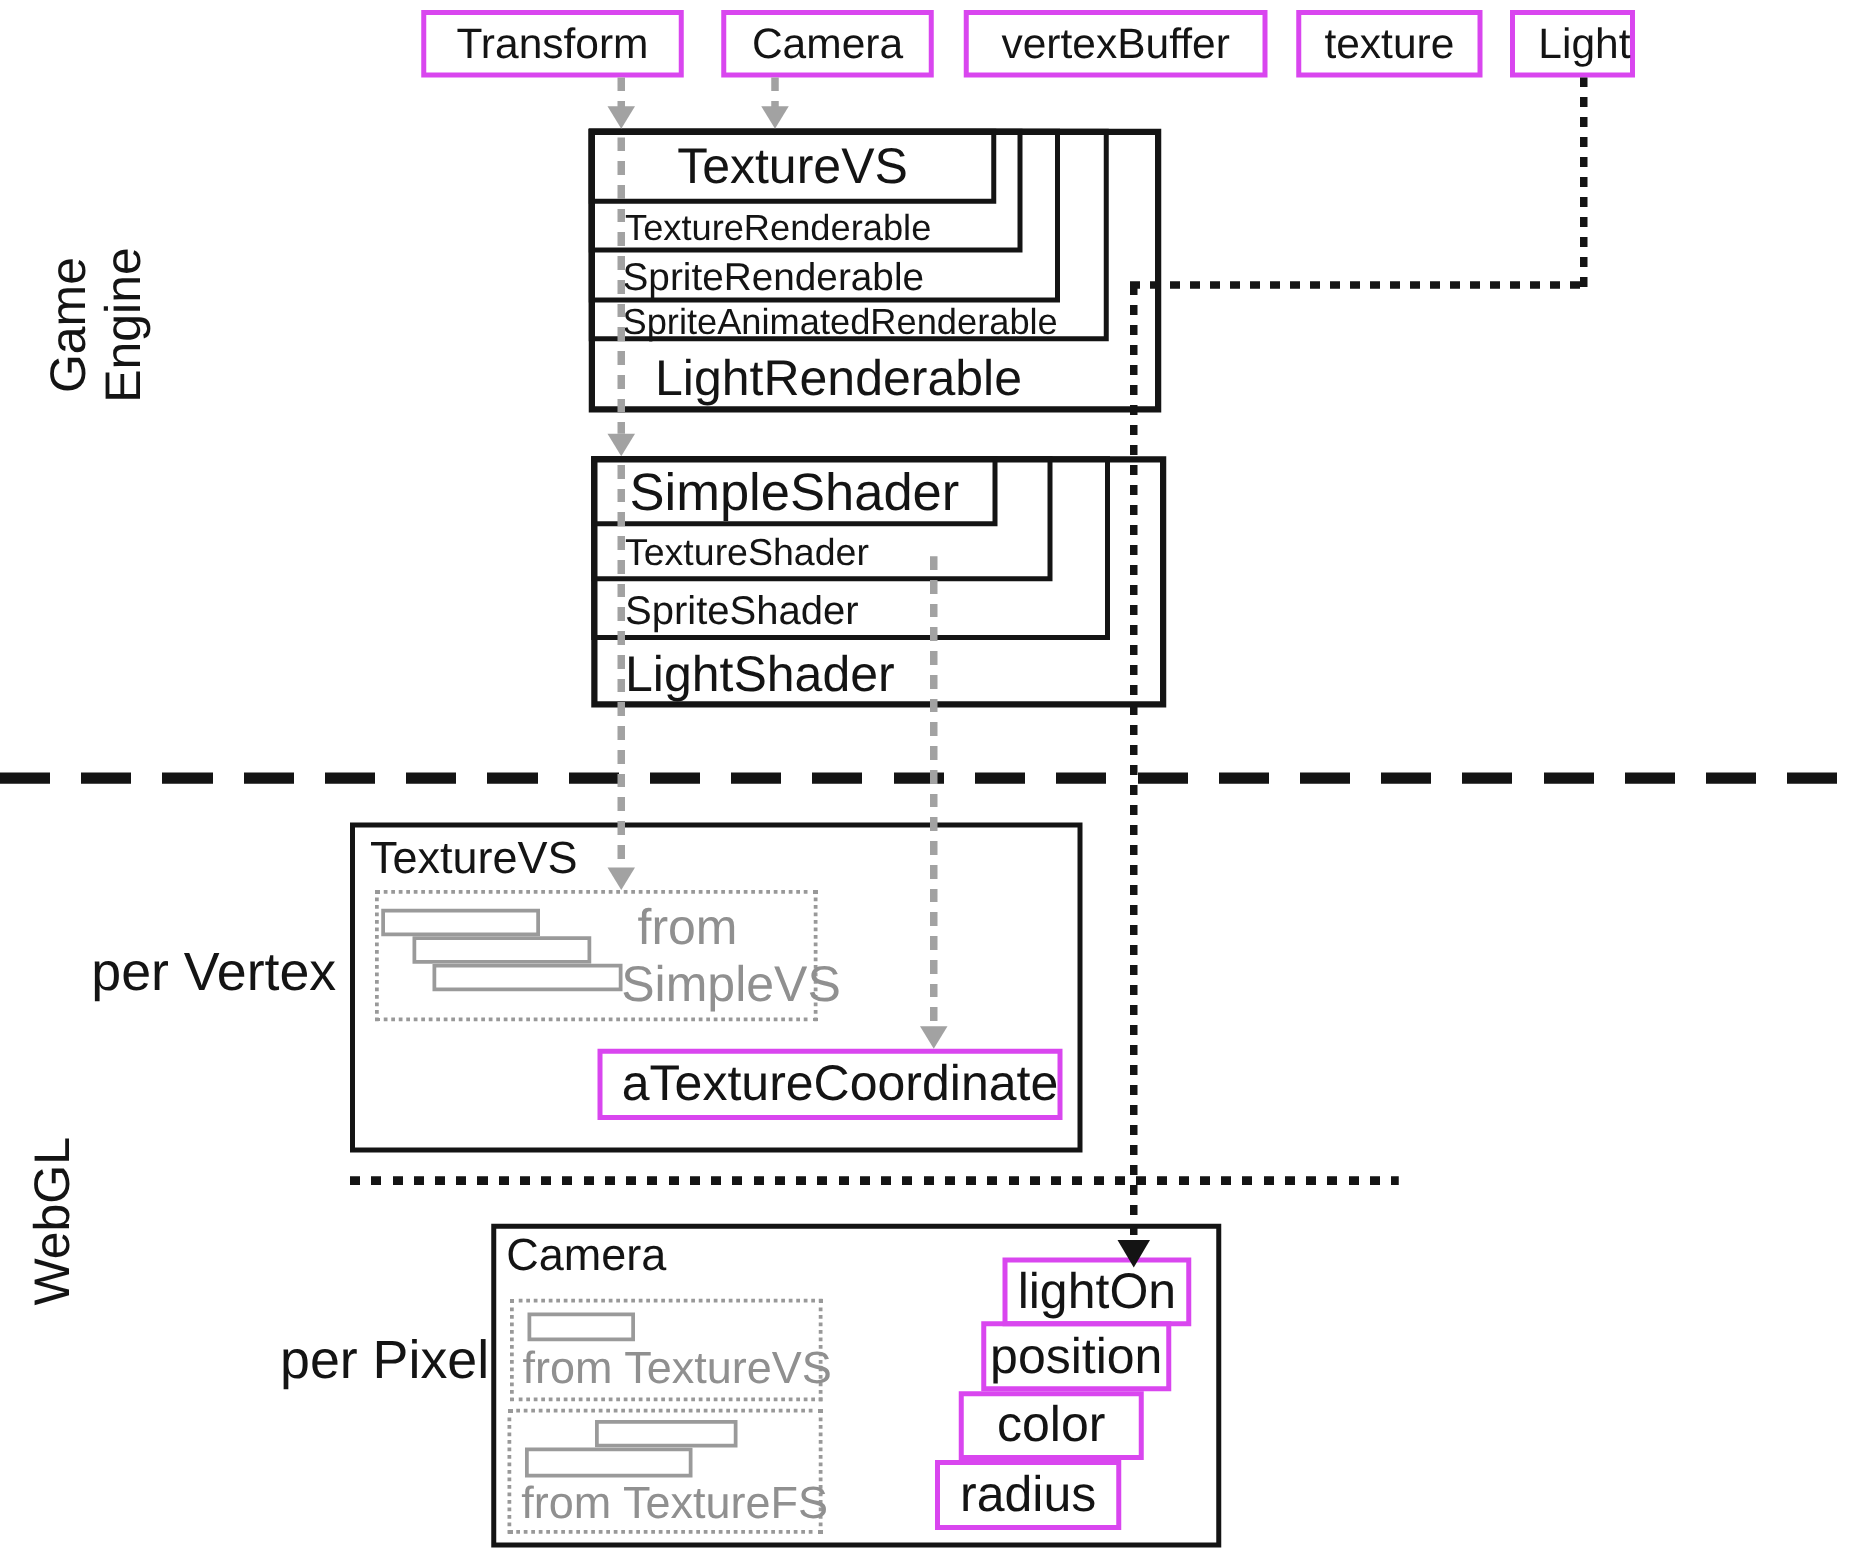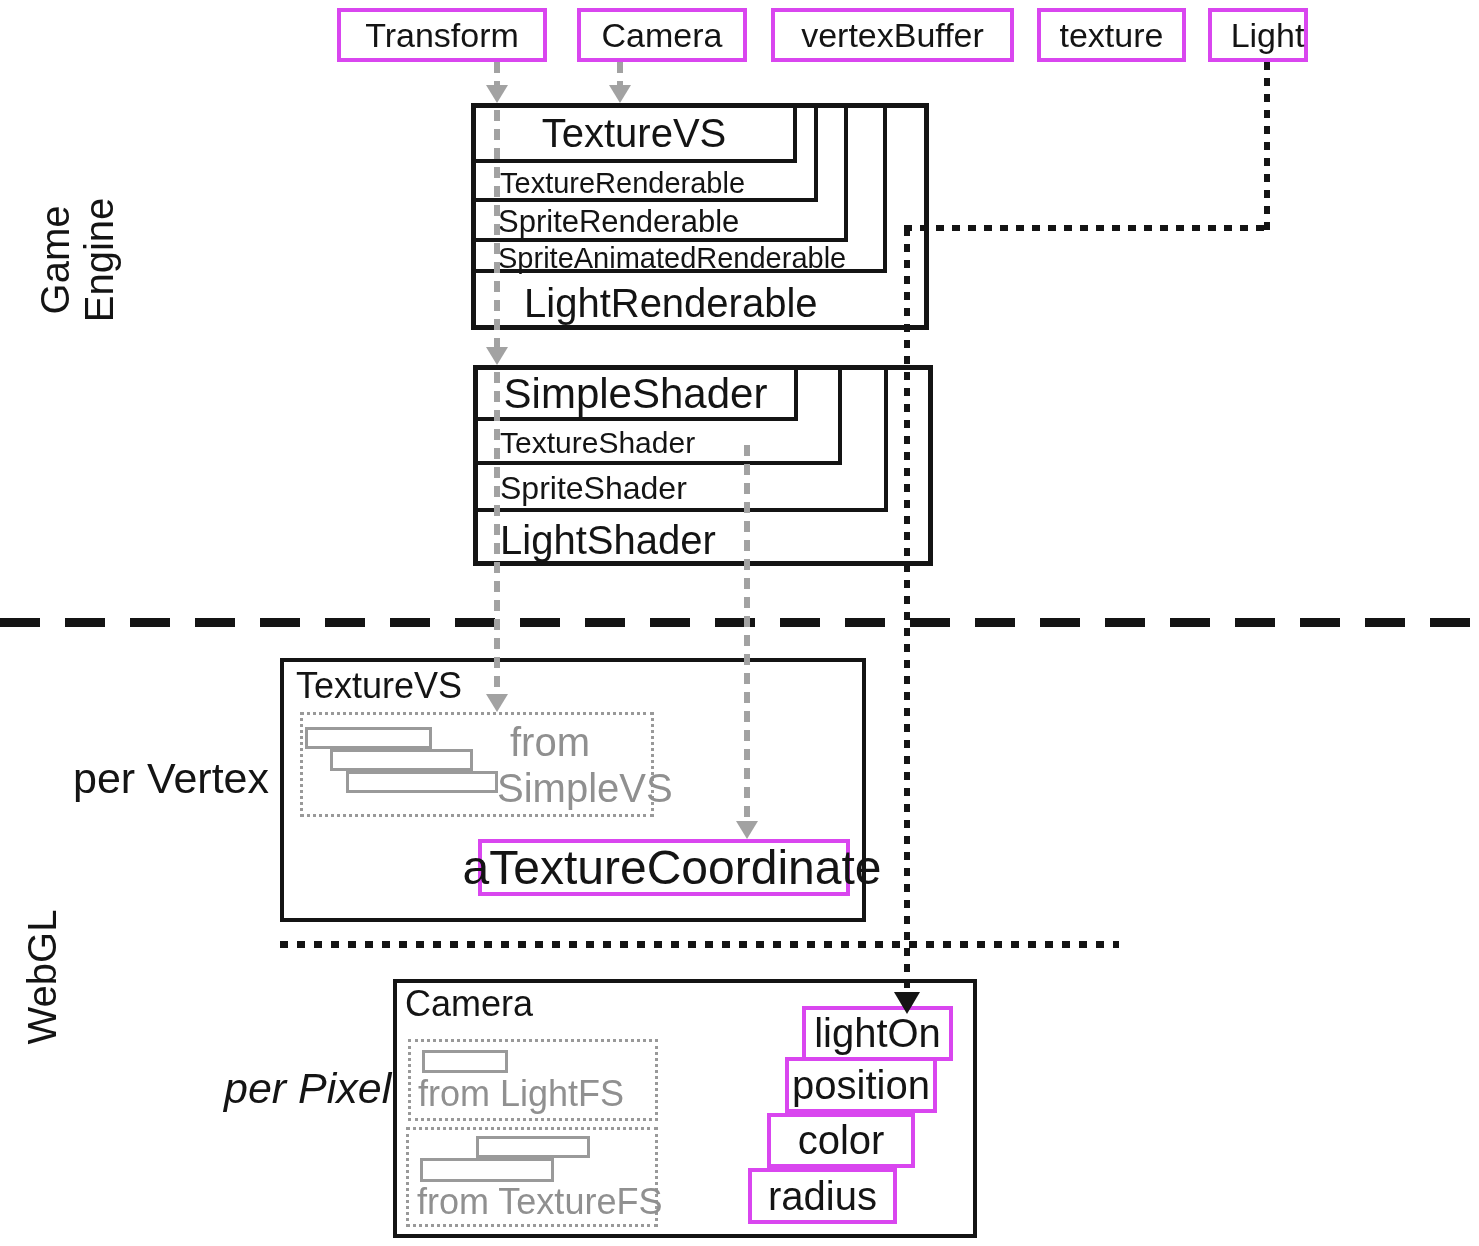--- a/index.html
+++ b/index.html
@@ -74,32 +74,32 @@
   <div class="stackbox" style="left:280px;top:658px;width:586px;height:264px;background:#fff;z-index:1;"></div>
   <div class="bandlabel" style="left:296px;top:668px;font-size:36px;z-index:2;">TextureVS</div>
 
   <div class="dotbox" style="left:300px;top:712px;width:354px;height:105px;z-index:2;"></div>
   <div class="grayrect" style="left:305px;top:727px;width:127px;height:22px;z-index:3;"></div>
   <div class="grayrect" style="left:330px;top:749px;width:143px;height:22px;z-index:3;"></div>
   <div class="grayrect" style="left:346px;top:771px;width:152px;height:22px;z-index:3;"></div>
   <div class="bandlabel graytext" style="left:510px;top:722px;font-size:40px;z-index:3;">from</div>
   <div class="bandlabel graytext" style="left:497px;top:768px;font-size:40px;z-index:3;">SimpleVS</div>
 
-  <div class="box" style="left:478px;top:839px;width:372px;height:57px;font-size:48px;z-index:3;padding-left:16px;">aTextureCoordinate</div>
+  <div class="box" style="left:478px;top:839px;width:372px;height:57px;font-size:40px;z-index:3;padding-left:16px;">aTextureCoordinate</div>
 
   <div class="hdot-fine" style="left:280px;top:941px;width:839px;"></div>
 
-  <div class="bandlabel" style="left:224px;top:1067px;font-size:43px;font-style:italic;">per Pixel</div>
+  <div class="bandlabel" style="left:224px;top:1067px;font-size:43px;">per Pixel</div>
 
   <div class="stackbox" style="left:393px;top:979px;width:584px;height:259px;background:#fff;z-index:1;"></div>
   <div class="bandlabel" style="left:405px;top:986px;font-size:36px;z-index:2;">Camera</div>
 
   <div class="dotbox" style="left:408px;top:1039px;width:250px;height:82px;z-index:2;"></div>
   <div class="grayrect" style="left:422px;top:1050px;width:86px;height:23px;z-index:3;"></div>
-  <div class="bandlabel graytext" style="left:418px;top:1076px;font-size:36px;z-index:3;">from LightFS</div>
+  <div class="bandlabel graytext" style="left:418px;top:1076px;font-size:36px;z-index:3;">from TextureVS</div>
 
   <div class="dotbox" style="left:406px;top:1127px;width:252px;height:100px;z-index:2;"></div>
   <div class="grayrect" style="left:476px;top:1136px;width:114px;height:22px;z-index:3;"></div>
   <div class="grayrect" style="left:420px;top:1158px;width:134px;height:24px;z-index:3;"></div>
   <div class="bandlabel graytext" style="left:417px;top:1184px;font-size:36px;z-index:3;">from TextureFS</div>
 
   <div class="box" style="left:802px;top:1006px;width:151px;height:55px;font-size:40px;z-index:3;background:transparent;">lightOn</div>
   <div class="box" style="left:785px;top:1057px;width:152px;height:56px;font-size:40px;z-index:3;background:transparent;">position</div>
   <div class="box" style="left:767px;top:1113px;width:148px;height:55px;font-size:40px;z-index:3;background:transparent;">color</div>
   <div class="box" style="left:748px;top:1168px;width:149px;height:56px;font-size:40px;z-index:3;background:transparent;">radius</div>

